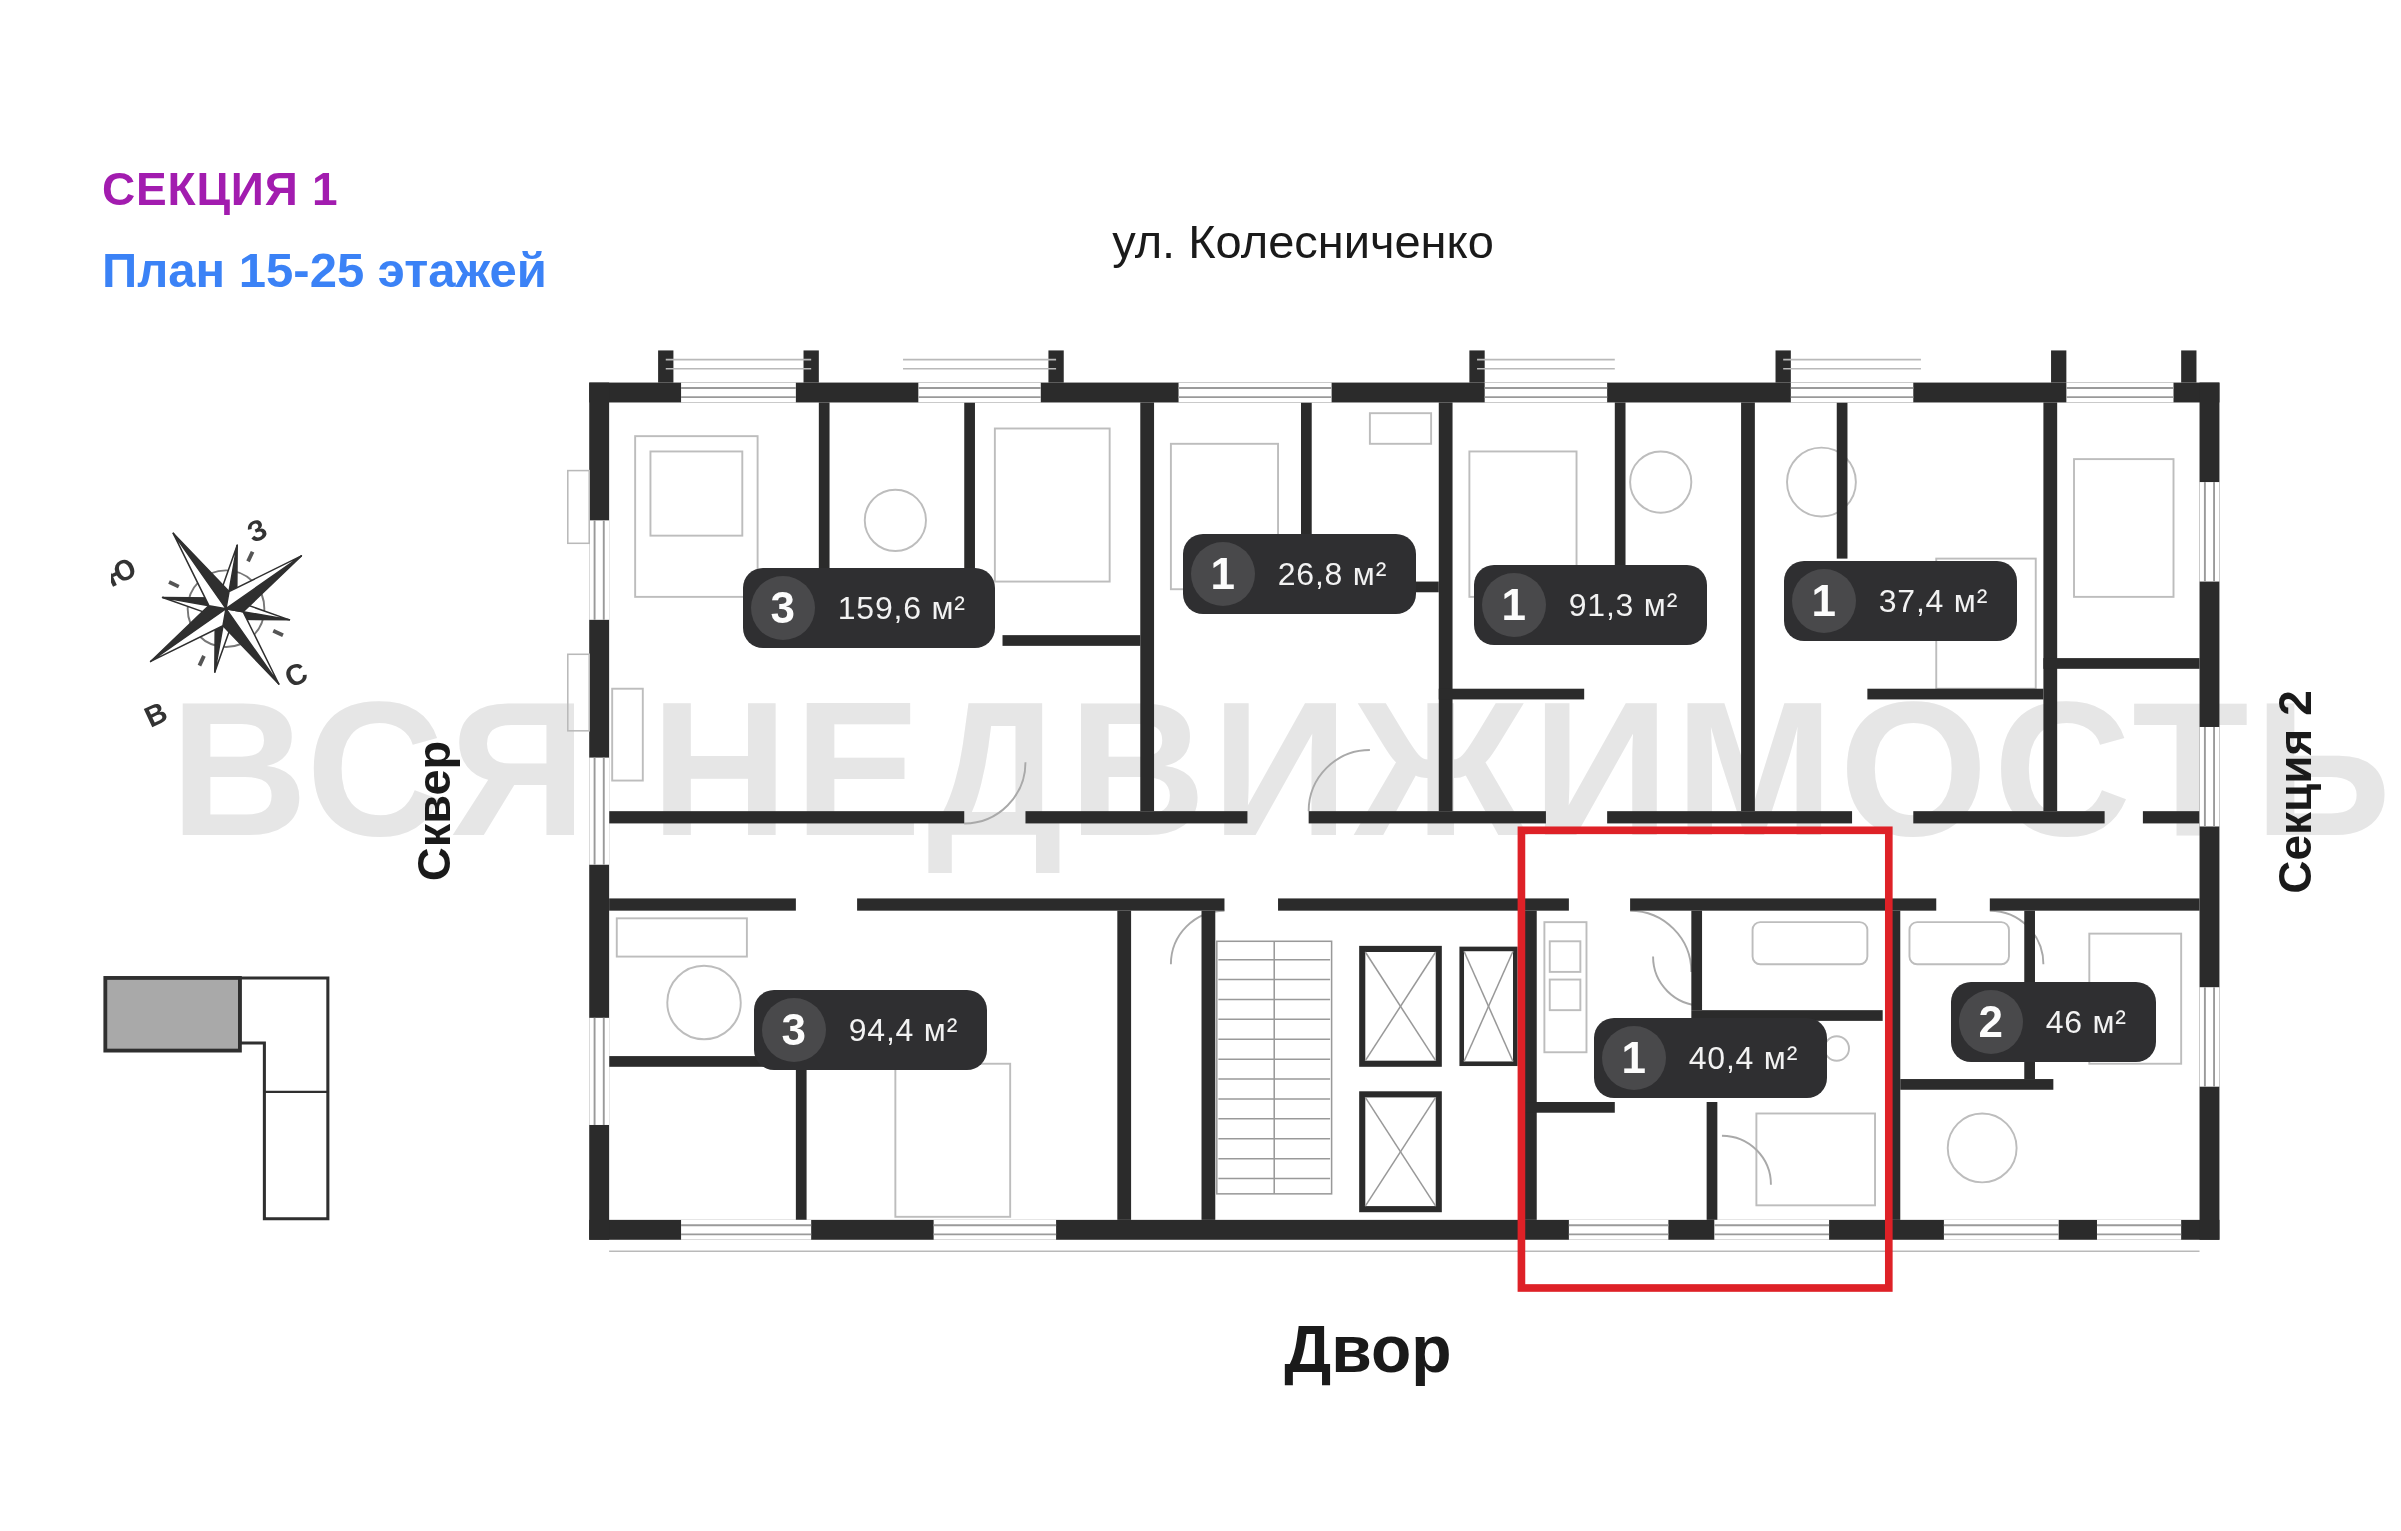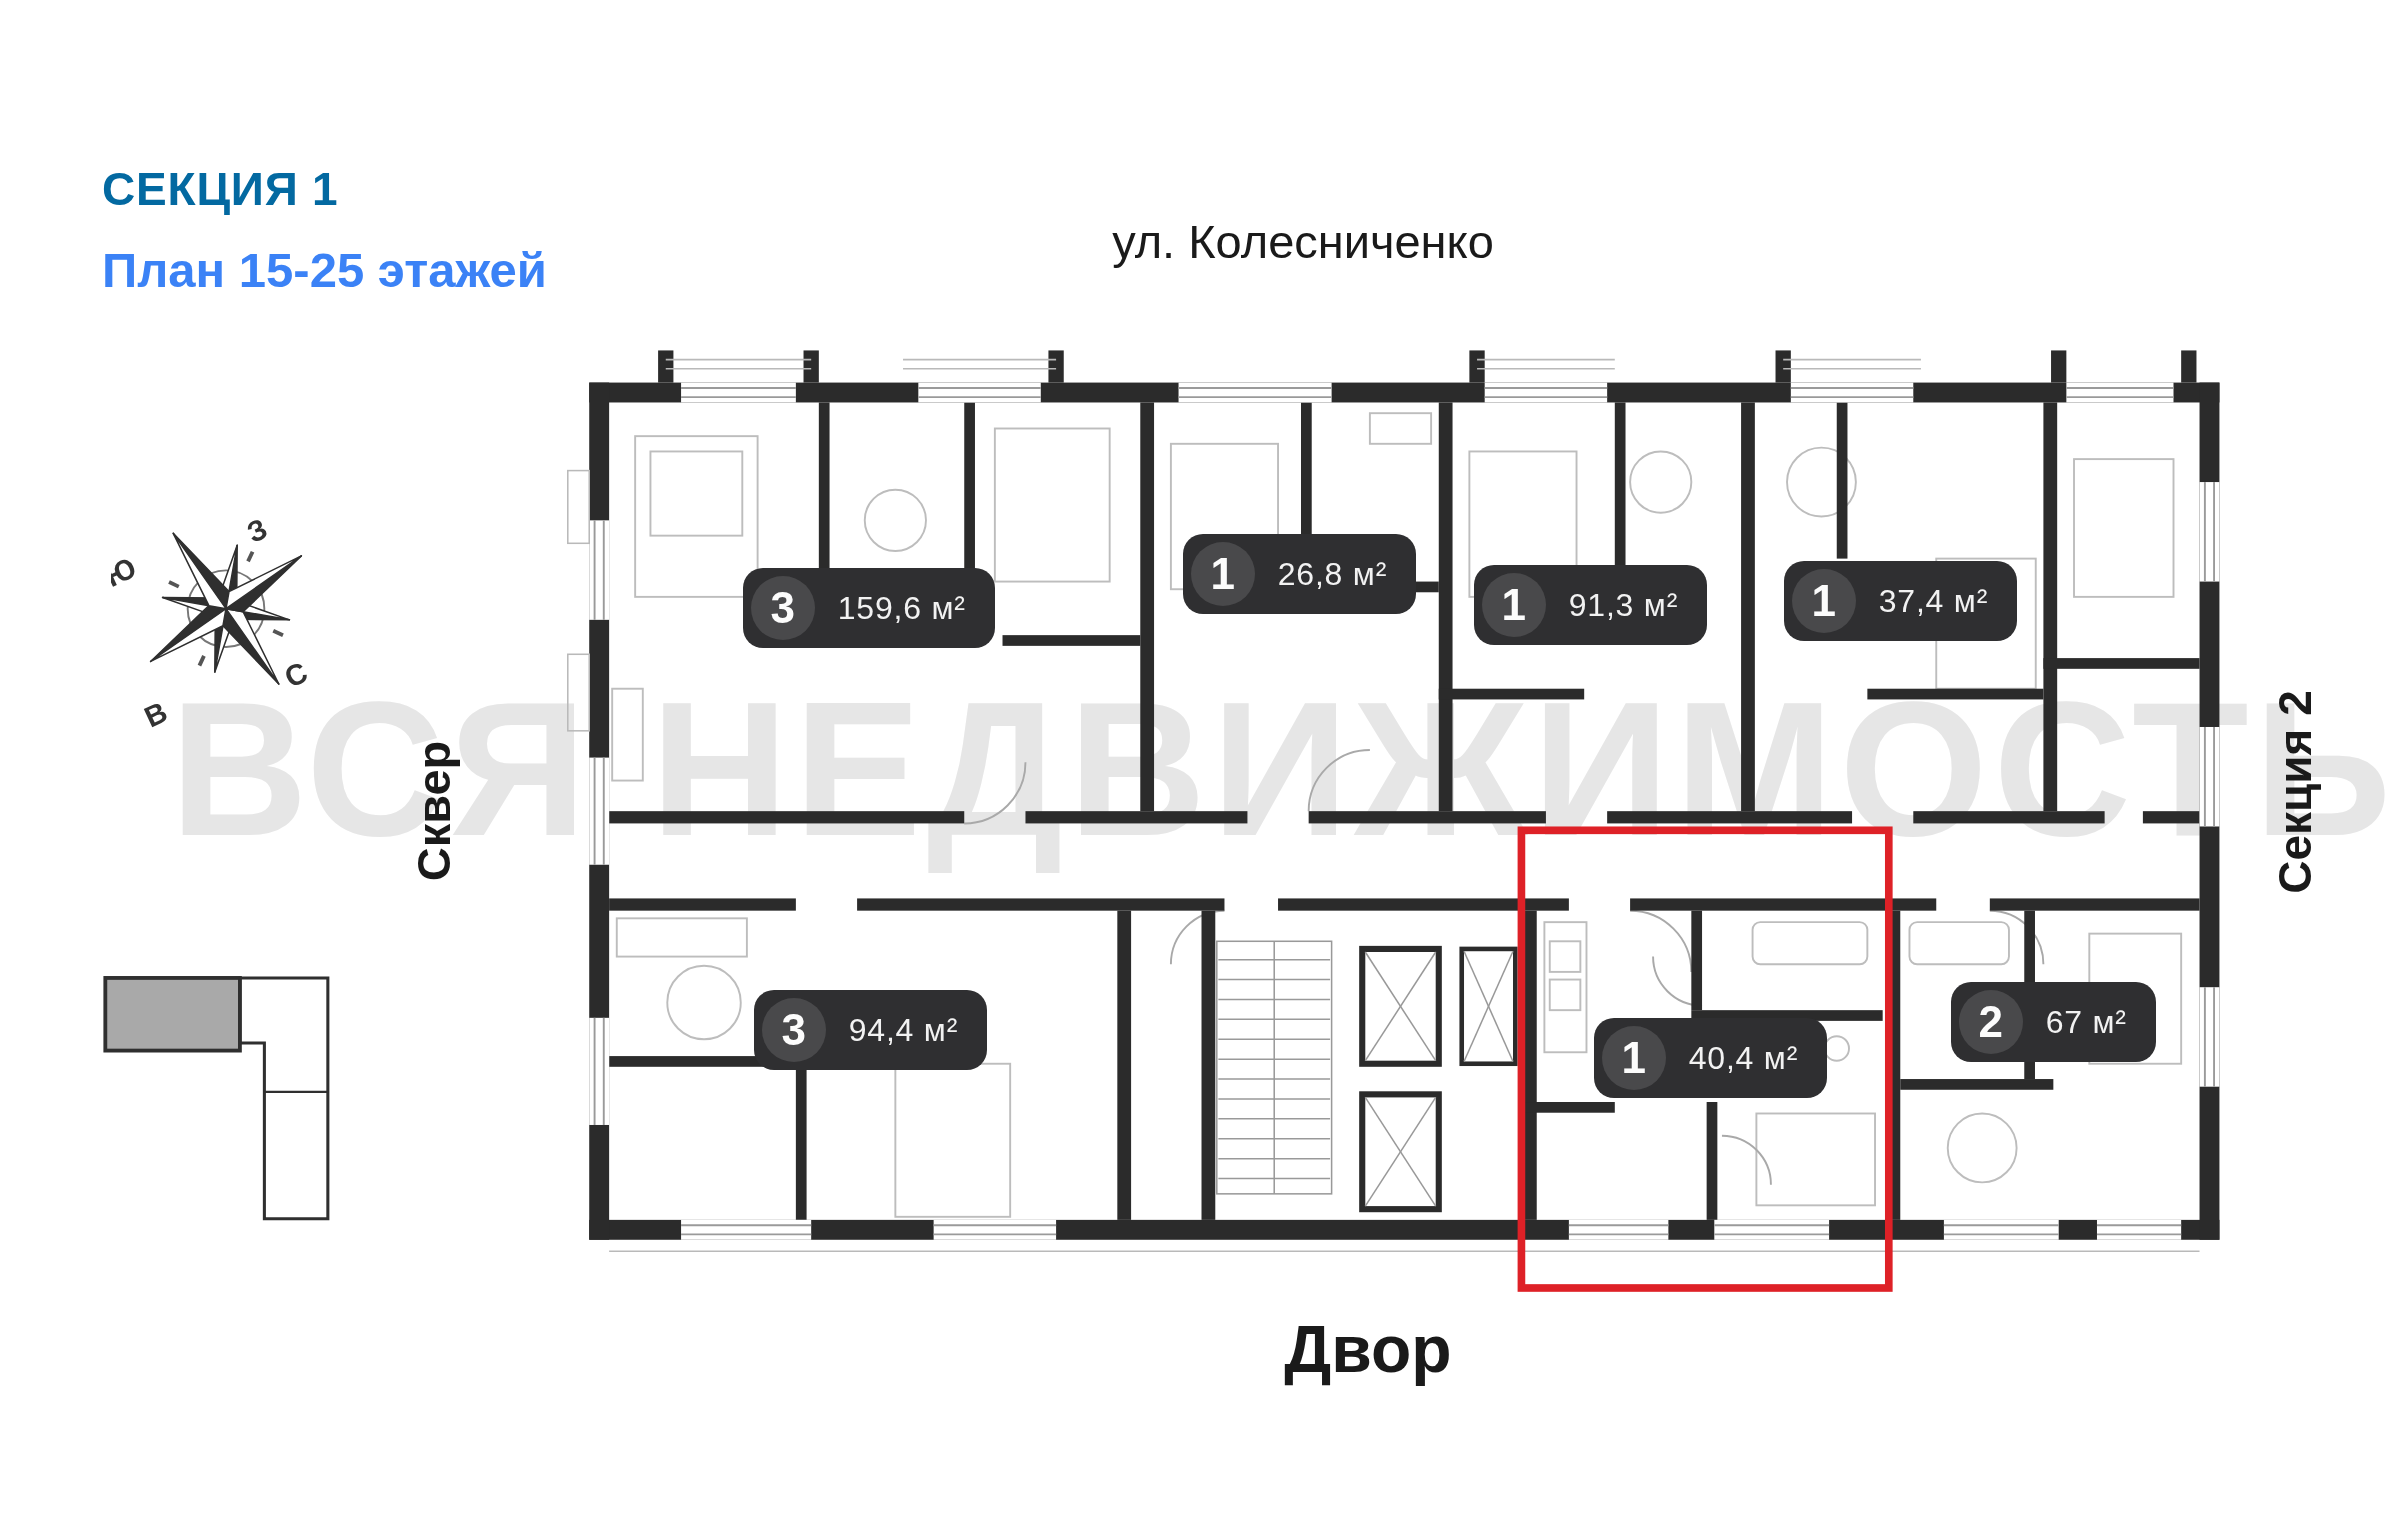--- a/index.html
+++ b/index.html
@@ -1,20 +1,20 @@
 <!DOCTYPE html>
 <html style="font-size:12.2px"><head>
 <meta charset="utf-8">
 <style>
   html,body{margin:0;padding:0;background:#ffffff;}
   body{width:2401px;height:1531px;position:relative;overflow:hidden;
        font-family:"Liberation Sans",sans-serif;color:#1a1a1a;}
   .abs{position:absolute;}
   
-  .section-title{left:102px;top:162px;font-size:46px;font-weight:700;color:#0369a1;letter-spacing:0.8px;}
+  .section-title{left:102px;top:162px;font-size:46px;font-weight:700;color:#a21caf;letter-spacing:0.8px;}
   .plan-range{left:102px;top:242px;font-size:49px;font-weight:700;color:#3b82f6;}
   .street-label{left:1303px;top:214px;transform:translateX(-50%);font-size:47px;font-weight:400;white-space:nowrap;}
   .skver-label{left:433px;top:811px;transform:translate(-50%,-50%) rotate(-90deg);font-size:47px;font-weight:700;white-space:nowrap;}
   .section2-label{left:2295px;top:792px;transform:translate(-50%,-50%) rotate(-90deg);font-size:46px;font-weight:700;white-space:nowrap;}
   .dvor-label{left:1368px;top:1311px;transform:translateX(-50%);font-size:66px;font-weight:700;}
   
   .watermark{left:170px;top:673px;font-size:191px;line-height:191px;font-weight:700;
              color:#e6e6e6;letter-spacing:5.4px;white-space:nowrap;z-index:0;}
   
   .plan{left:566px;top:329px;z-index:1;}
@@ -316,15 +316,15 @@
 <div class="badge" style="left:754px;top:990px">
   <div class="circ">3</div>
   <div class="area">94,4 м²</div>
 </div>
 <div class="badge" style="left:1594px;top:1018px">
   <div class="circ">1</div>
   <div class="area">40,4 м²</div>
 </div>
 <div class="badge" style="left:1951px;top:982px">
   <div class="circ">2</div>
-  <div class="area">67 м²</div>
+  <div class="area">46 м²</div>
 </div>
 
 
 </body></html>

